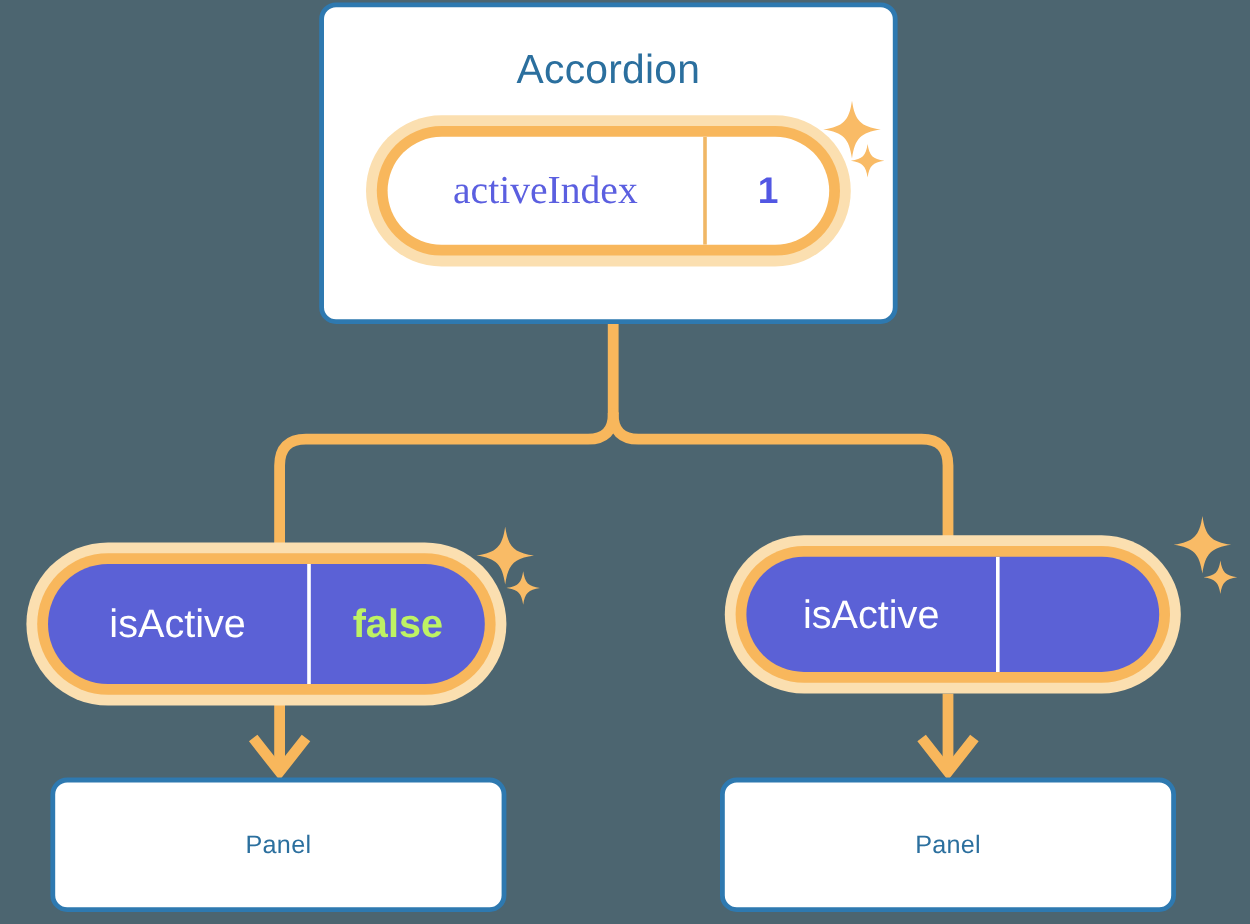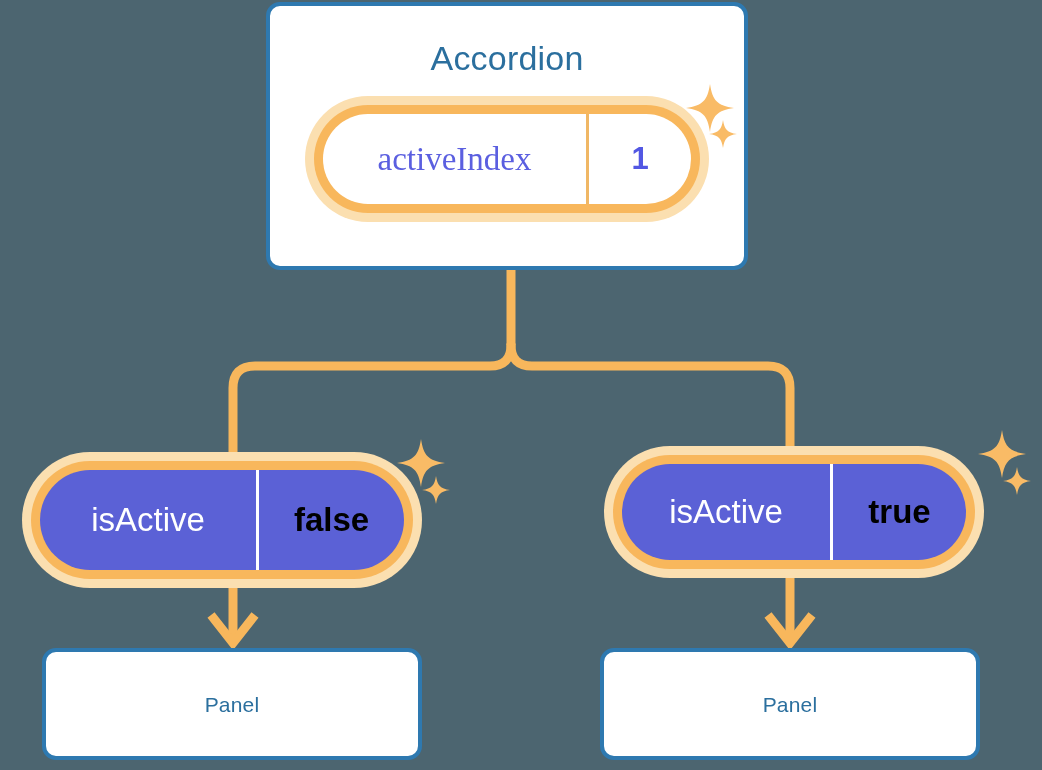--- a/index.html
+++ b/index.html
@@ -116,21 +116,21 @@
 
   
   .pill-light .inner { background: #ffffff; }
   .pill-light .cell-key { color: #5b5fe0; font-weight: 400; }
   .pill-light .cell-val { color: #5257e3; }
   .pill-light .divider { background: #f0b765; }
 
   
   .pill-solid .inner { background: #5b61d6; }
   .pill-solid .cell-key { color: #ffffff; font-weight: 400; }
-  .pill-solid .cell-val { color: #000000; }
+  .pill-solid .cell-val { color: #bef264; }
   .pill-solid .divider { background: #ffffff; }
 
   .state-pill .divider {
     width: 3px;
     align-self: stretch;
     flex: 0 0 auto;
   }
 
   
   #pill-accordion {
@@ -204,21 +204,20 @@
       <div class="cell cell-val">false</div>
     </div>
   </div>
 
   <div class="state-pill pill-solid" id="pill-right">
     <div class="halo"></div>
     <div class="ring"></div>
     <div class="inner">
       <div class="cell cell-key">isActive</div>
       <div class="divider"></div>
-      <div class="cell cell-val">true</div>
     </div>
   </div>
 
   <div class="comp-box" id="panel-box-left">
     <div class="comp-title">Panel</div>
   </div>
 
   <div class="comp-box" id="panel-box-right">
     <div class="comp-title">Panel</div>
   </div>

